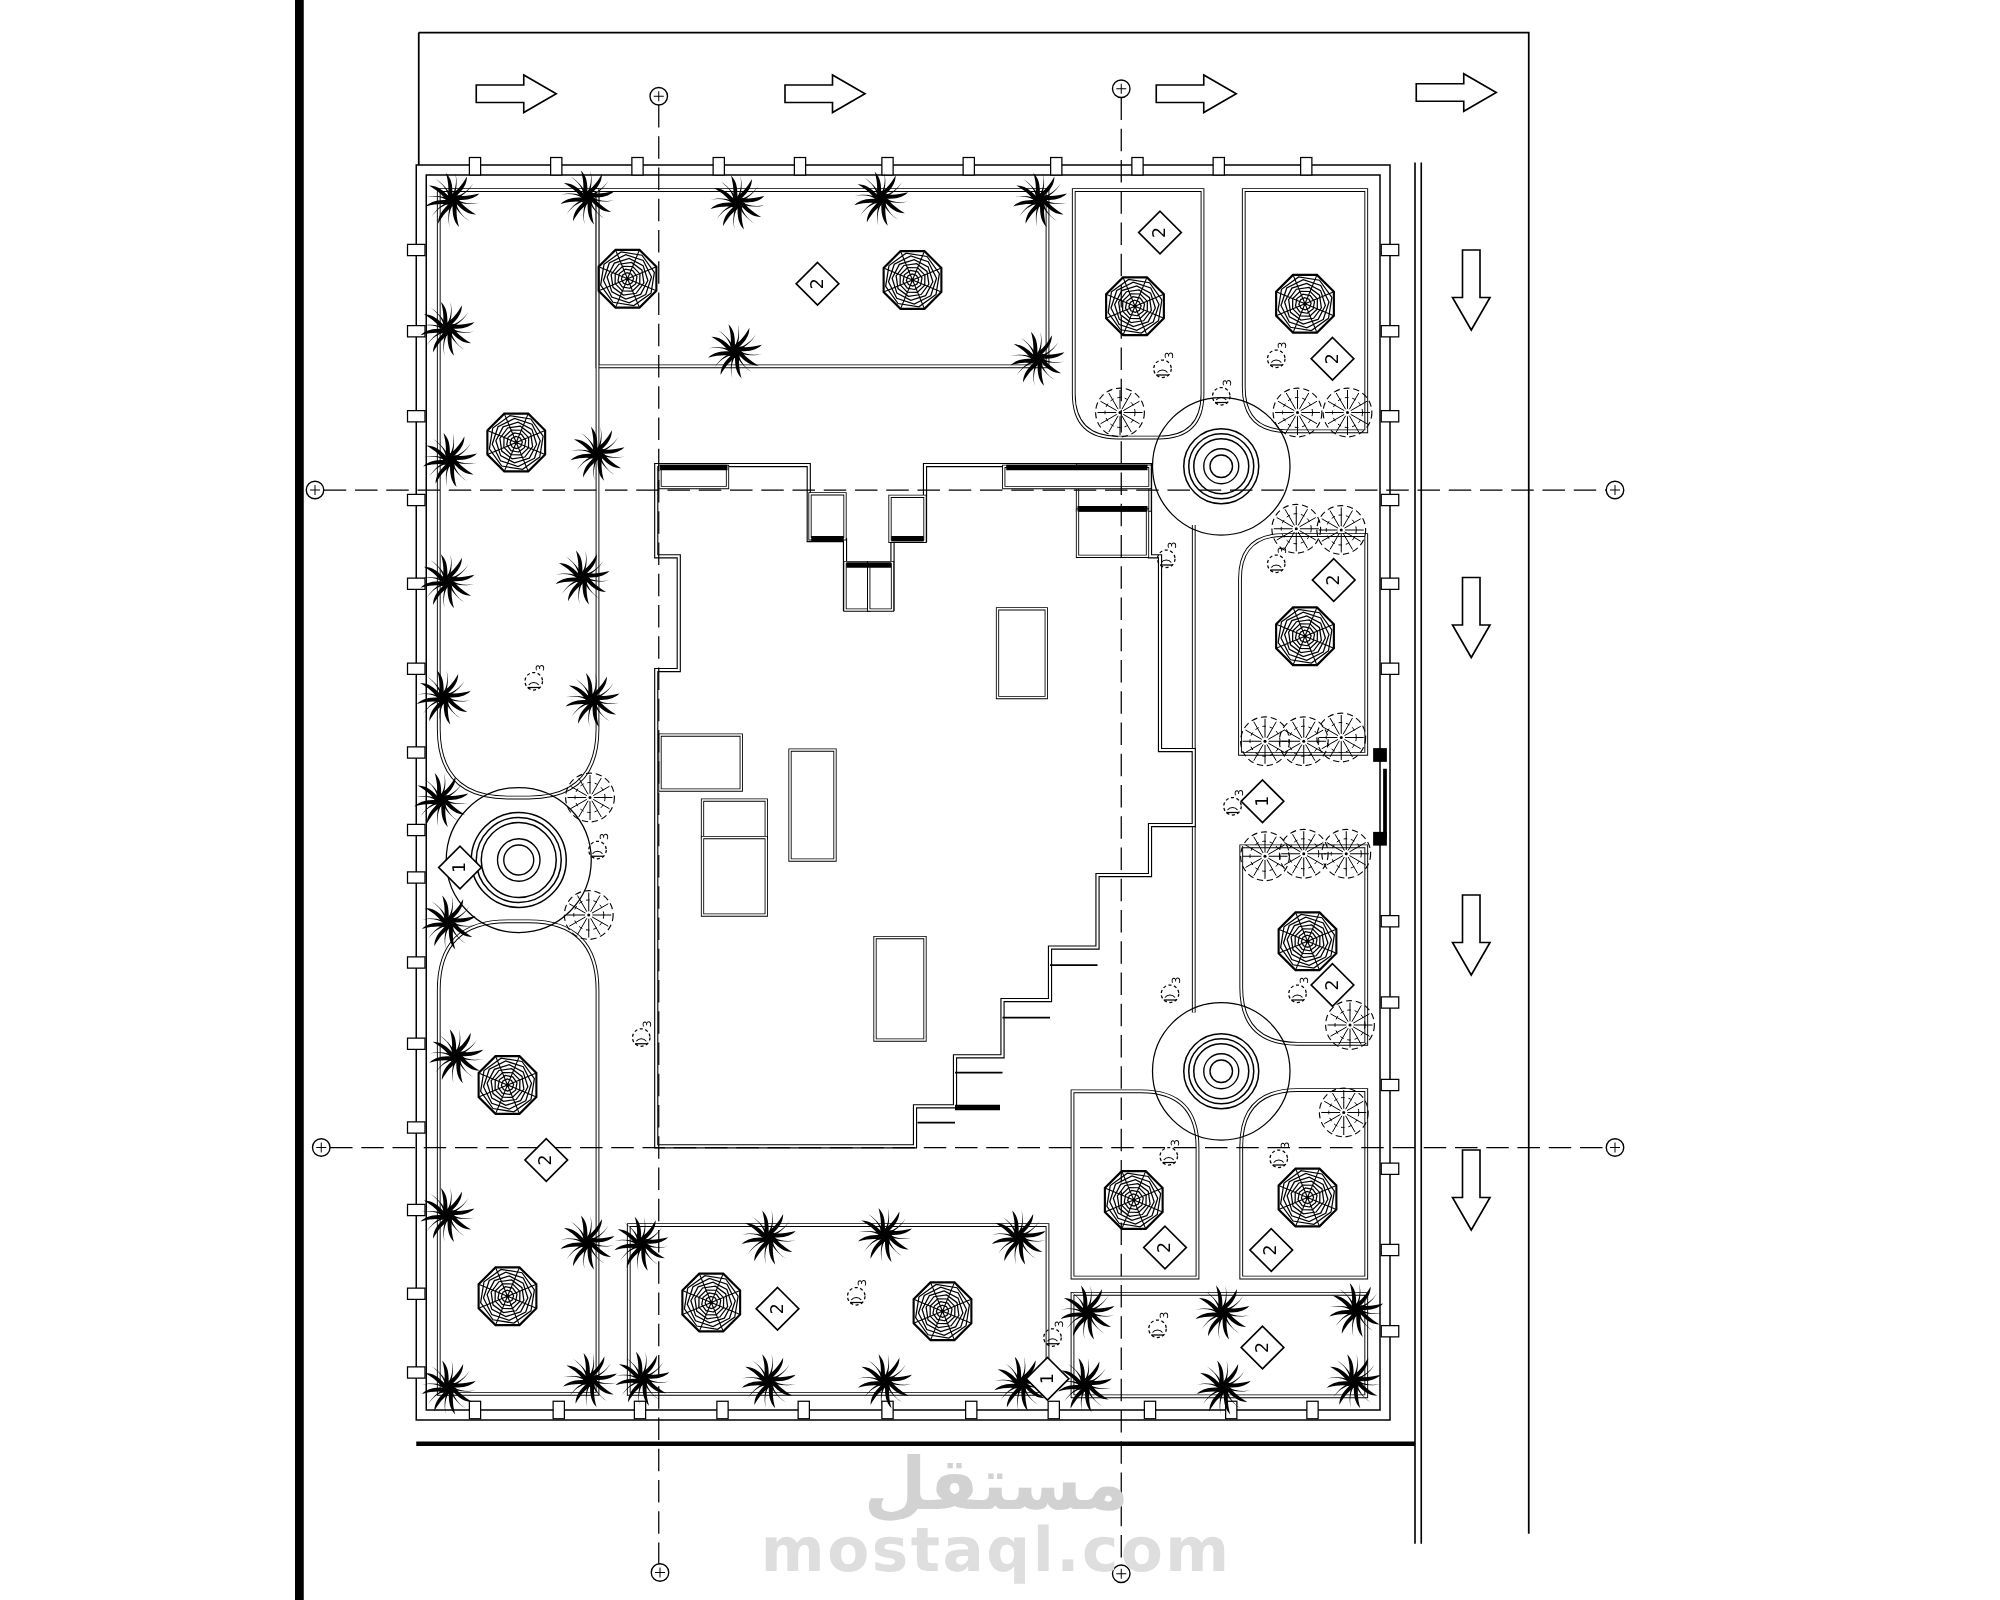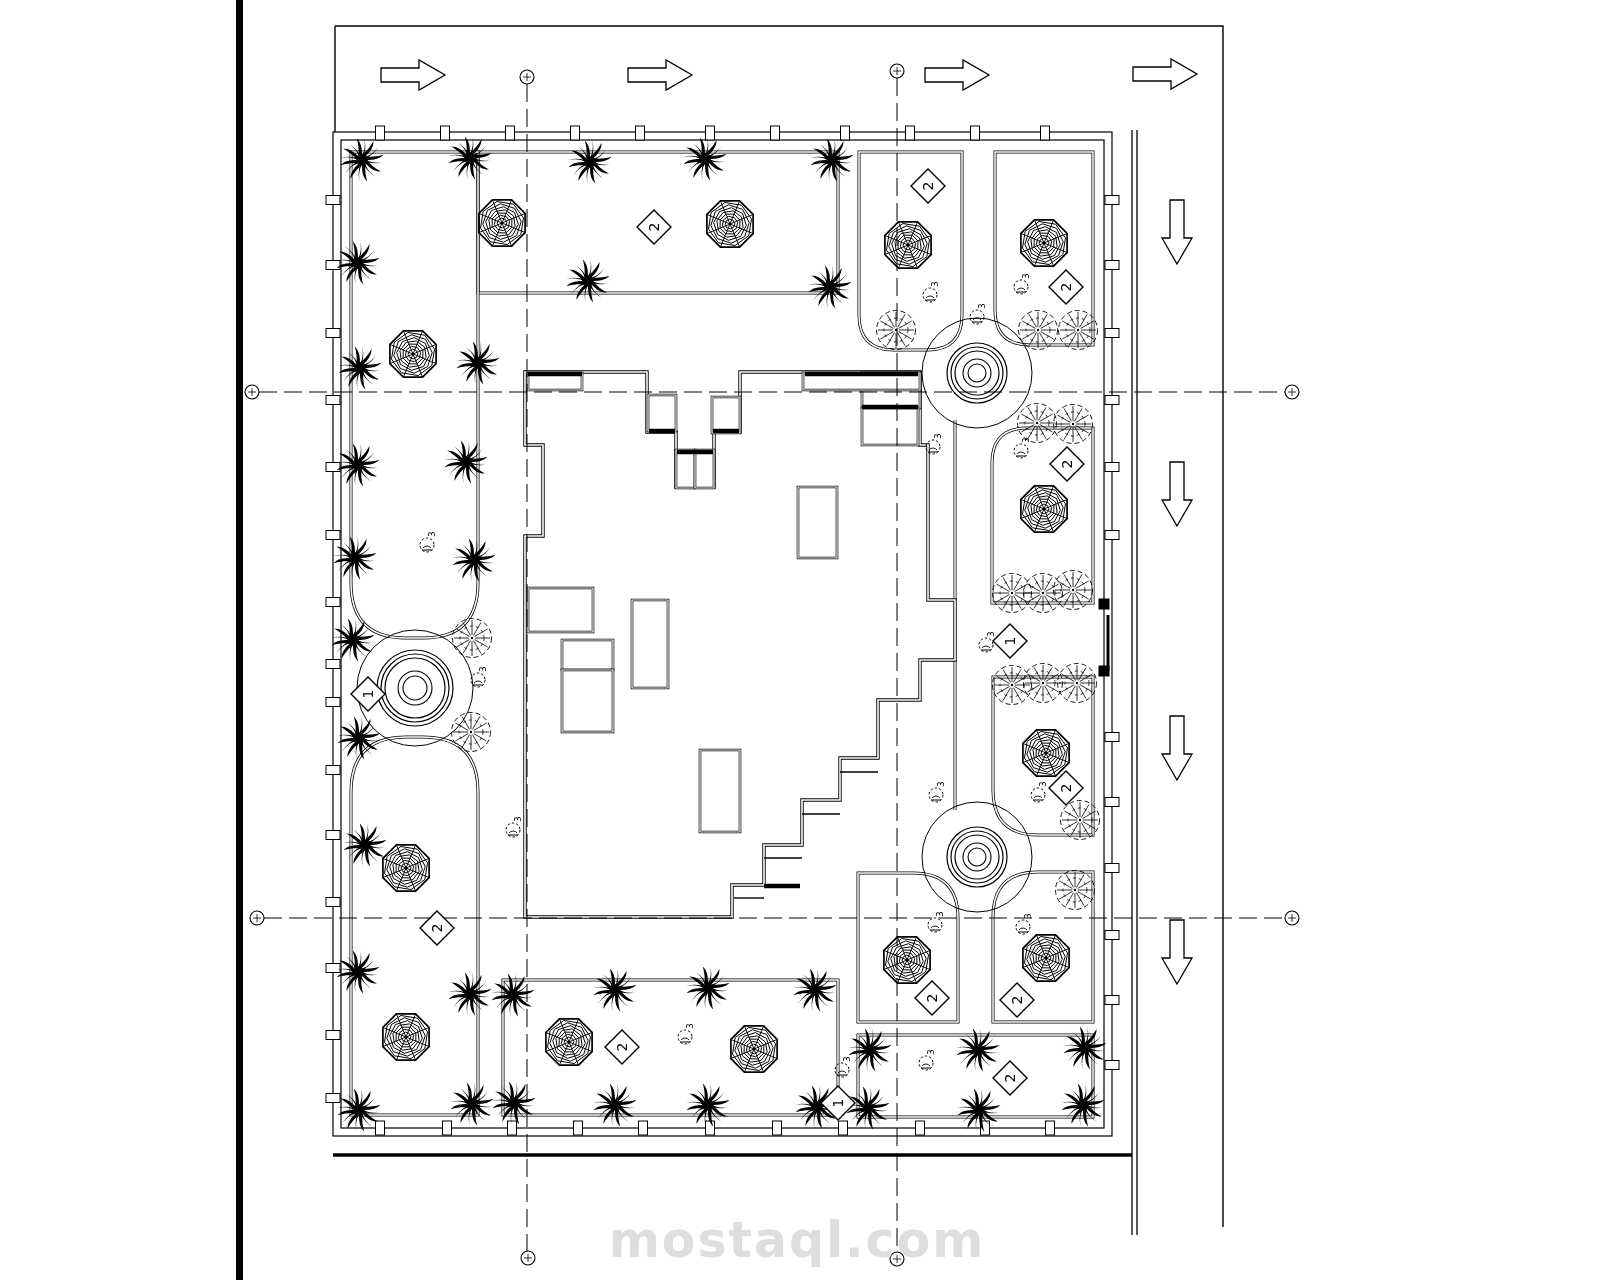--- a/index.html
+++ b/index.html
@@ -1279,14 +1279,15 @@
           <path d="M-32,-7 L6,-7 L6,-15 L32,0 L6,15 L6,7 L-32,7 Z" fill="#fff" stroke="#000000" stroke-width="1.3"></path>
         </g>
         <g transform="translate(1177,748) rotate(90)">
           <path d="M-32,-7 L6,-7 L6,-15 L32,0 L6,15 L6,7 L-32,7 Z" fill="#fff" stroke="#000000" stroke-width="1.3"></path>
         </g>
         <g transform="translate(1177,952) rotate(90)">
           <path d="M-32,-7 L6,-7 L6,-15 L32,0 L6,15 L6,7 L-32,7 Z" fill="#fff" stroke="#000000" stroke-width="1.3"></path>
         </g>
       </g>
     </svg>
+  <div class="wm wm-ar" style="color: rgb(210, 210, 210);">مستقل</div>
   <div class="wm wm-en" style="color: rgb(222, 222, 222);">mostaql.com</div>
 </div>
 
 </body></html>

